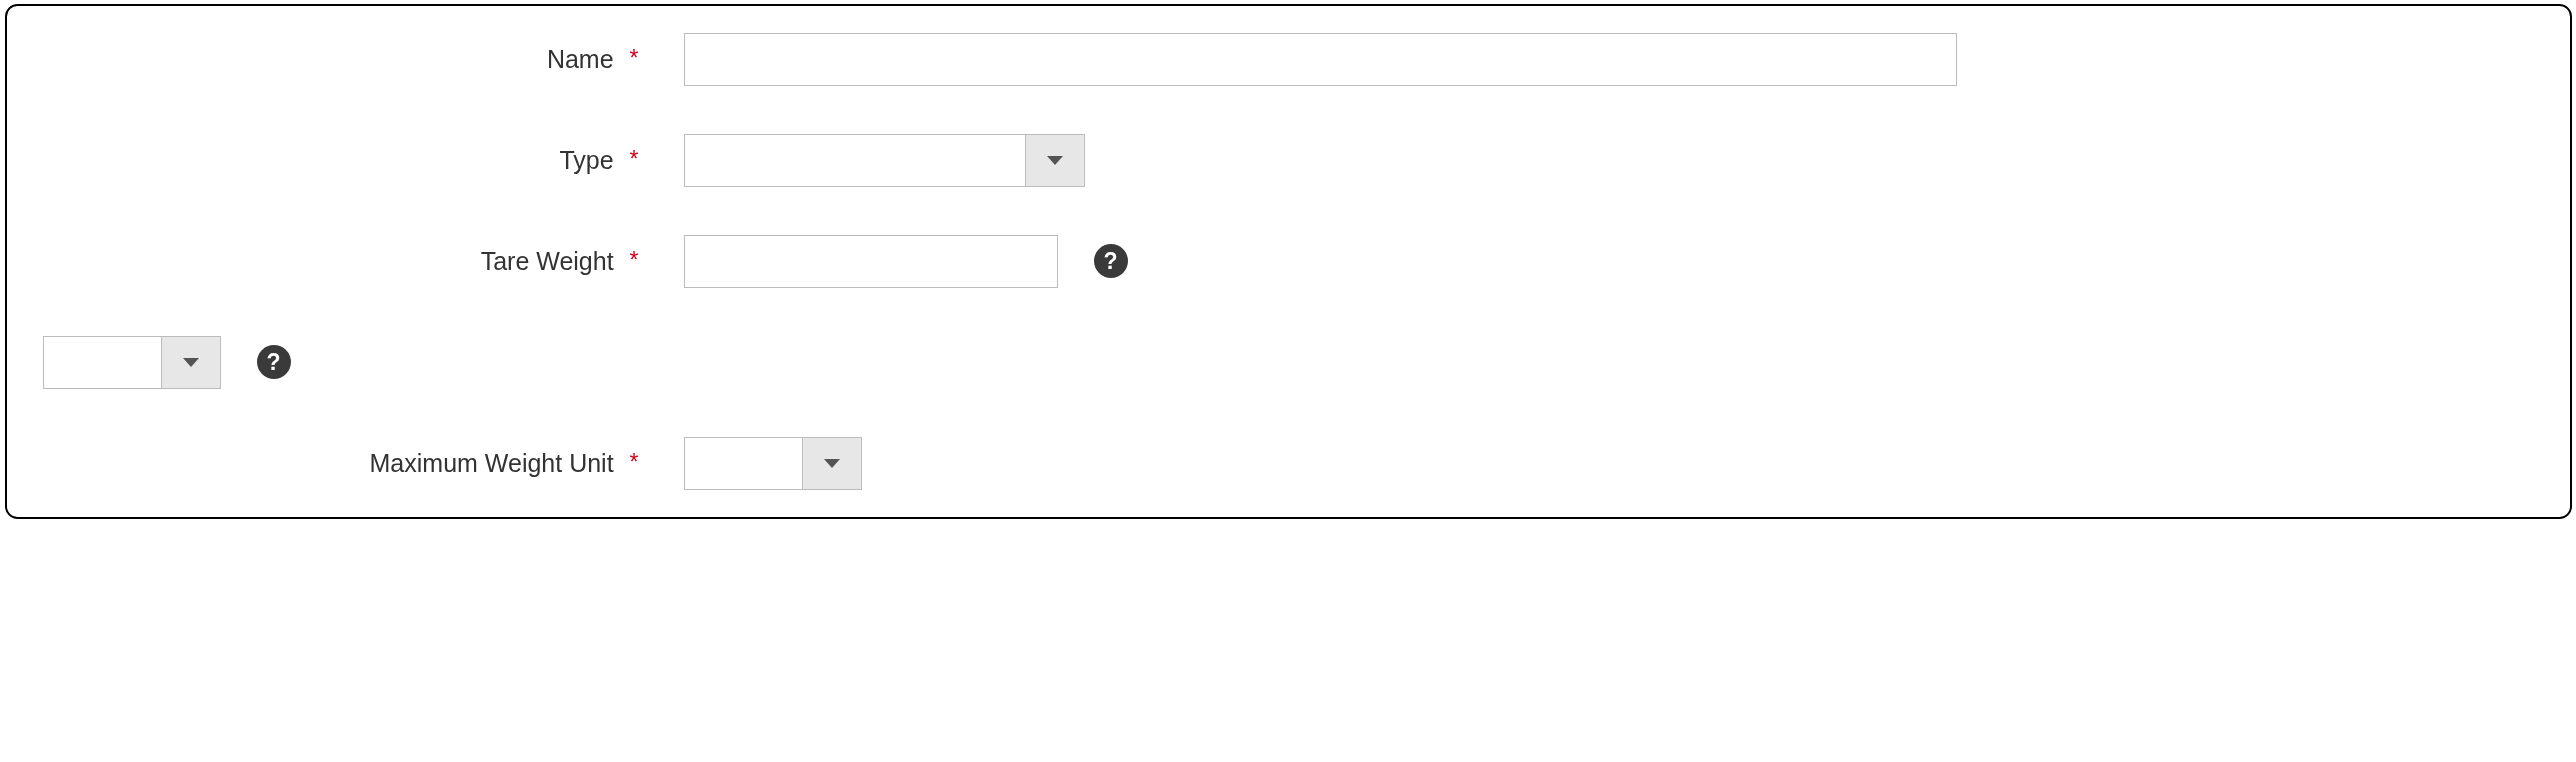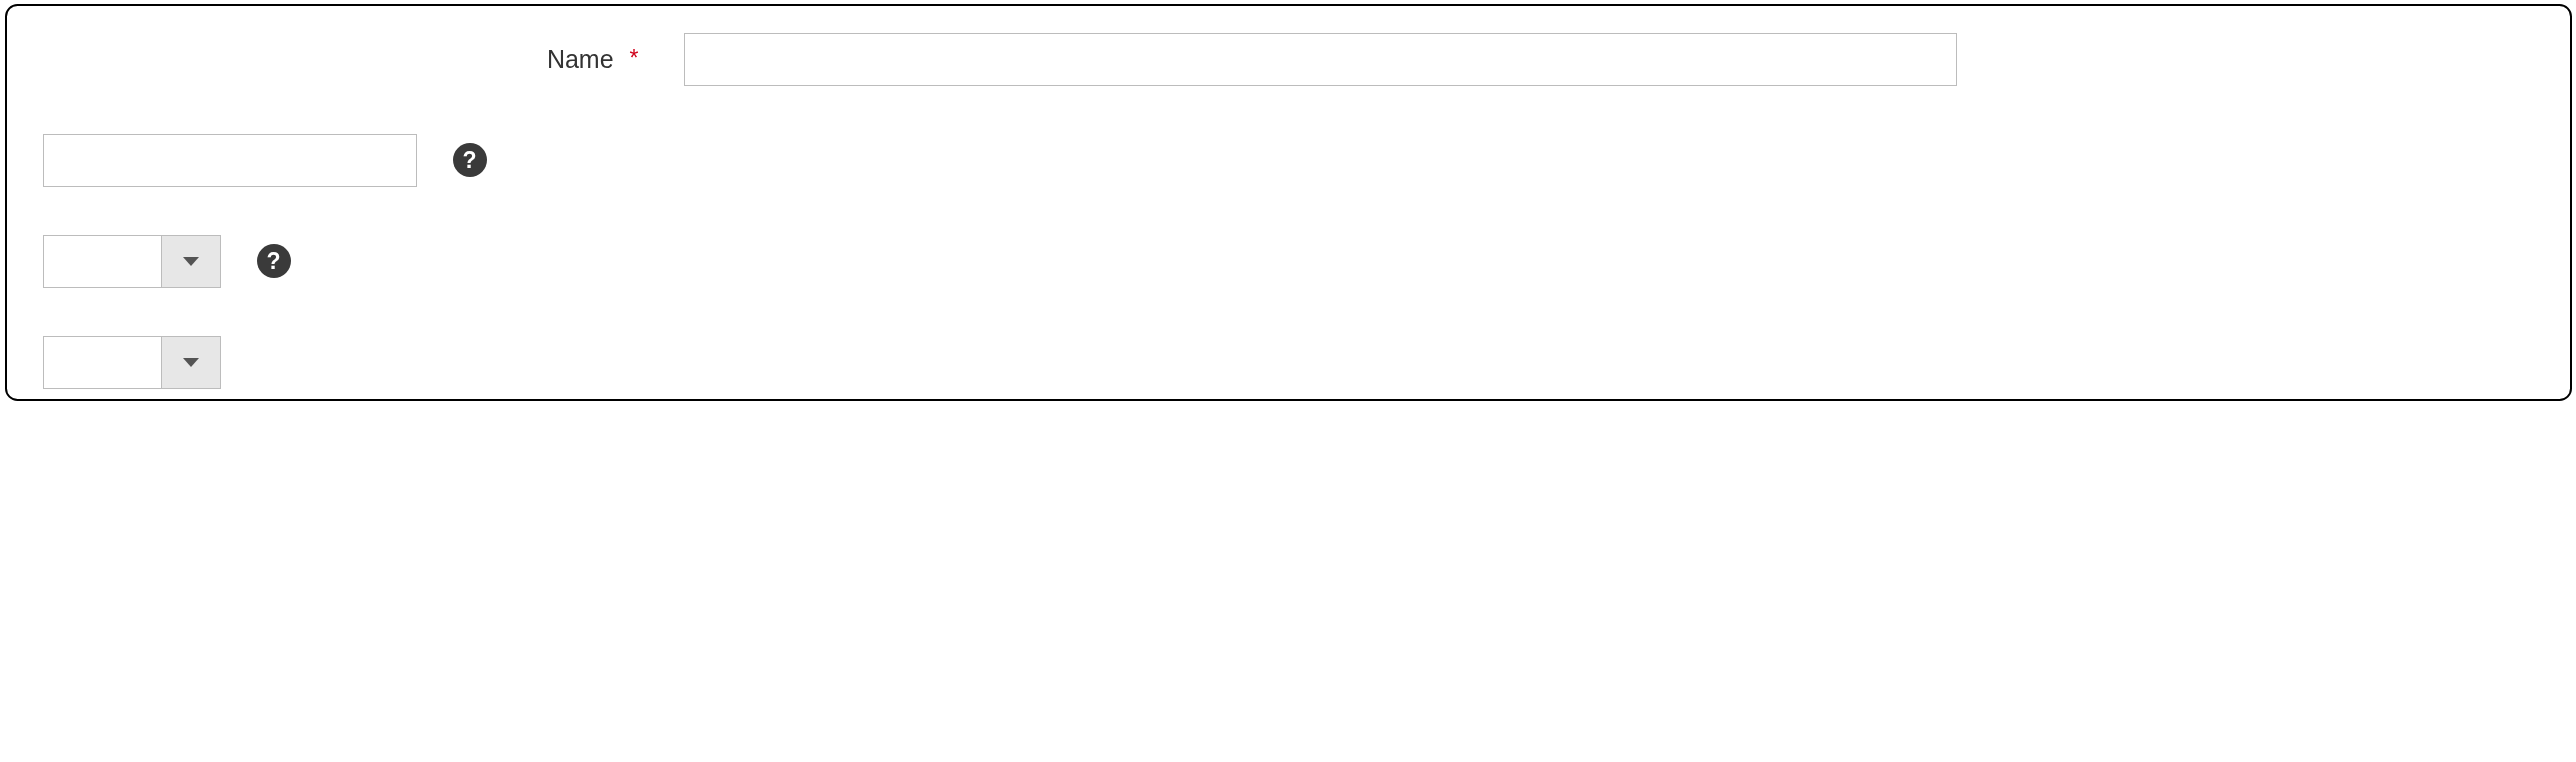--- a/index.html
+++ b/index.html
@@ -10,21 +10,21 @@
   body {
     font-family: Arial, Helvetica, sans-serif;
     color: #333;
   }
   .panel {
     box-sizing: border-box;
     width: 2567px;
     margin: 3.6px auto;
     border: 2.7px solid #000;
     border-radius: 12.5px;
-    padding: 27px 36px 10px 36px;
+    padding: 27px 36px 27px 36px;
     background: #fff;
   }
   .form-row {
     display: flex;
     align-items: center;
     margin-bottom: 48px;
   }
   .form-row:last-child {
     margin-bottom: 0;
   }
@@ -125,42 +125,64 @@
   <div class="form-row">
     <div class="label-cell">
       <span>Name</span>
       <span class="req">*</span>
     </div>
     <div class="field-cell">
       <input class="text-input full" type="text" value="" style="">
     </div>
   </div>
 
+  <div class="form-row">
+    <div class="label-cell">
+      <span>Type</span>
+      <span class="req">*</span>
+    </div>
+    <div class="field-cell">
+      <div class="select-wrap lg">
+        <input type="text" readonly="" value="" style="">
+        <div class="select-btn">
+          <span class="caret-down"></span>
+        </div>
+      </div>
+    </div>
+  </div>
 
   <div class="form-row">
+    <div class="label-cell">
+      <span>Tare Weight</span>
+      <span class="req">*</span>
+    </div>
     <div class="field-cell">
       <input class="text-input med" type="text" value="" style="">
       <span class="help-icon">?</span>
     </div>
   </div>
 
   <div class="form-row">
     <div class="field-cell">
       <div class="select-wrap sm">
         <input type="text" readonly="" value="" style="">
         <div class="select-btn">
           <span class="caret-down"></span>
         </div>
       </div>
       <span class="help-icon">?</span>
     </div>
   </div>
 
 
   <div class="form-row" style="margin-bottom:0;">
+    <div class="label-cell">
+      <span>Maximum Weight Unit</span>
+      <span class="req">*</span>
+    </div>
     <div class="field-cell">
       <div class="select-wrap sm">
         <input type="text" readonly="" value="" style="">
         <div class="select-btn">
           <span class="caret-down"></span>
         </div>
       </div>
     </div>
   </div>
 

